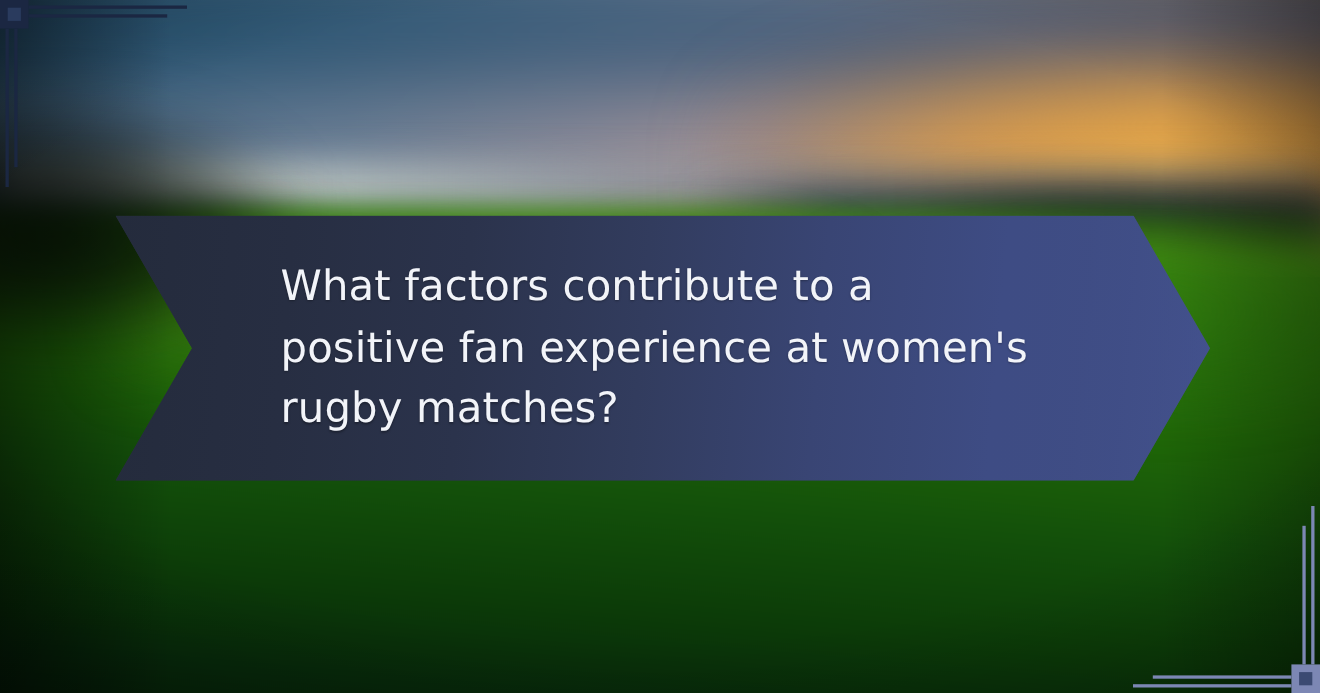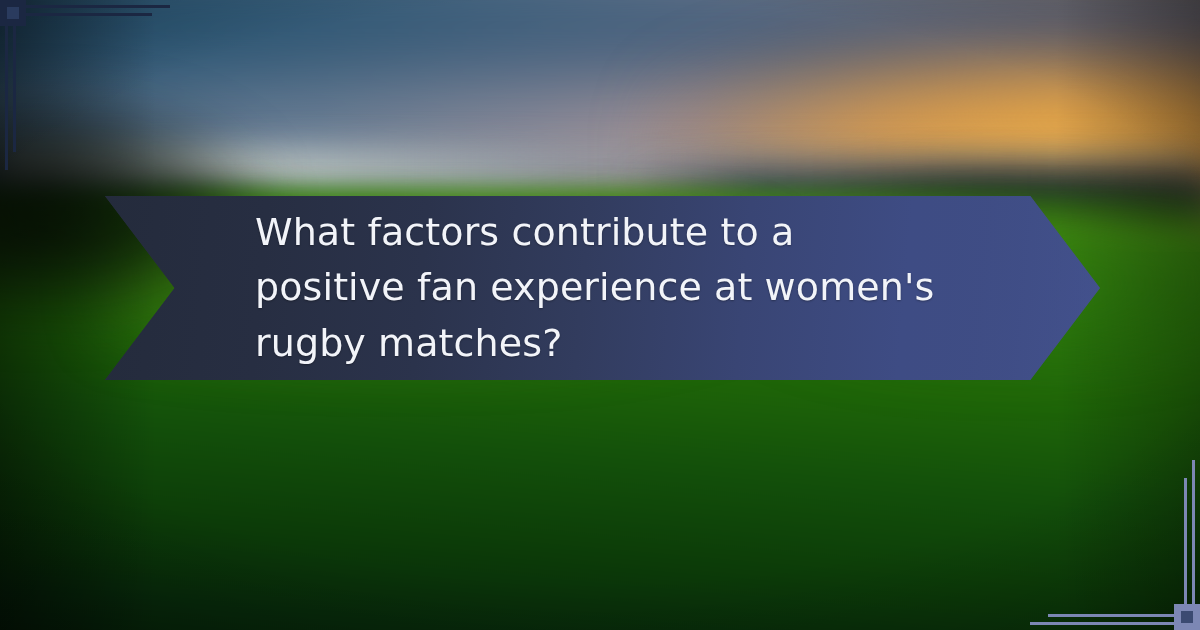--- a/index.html
+++ b/index.html
@@ -112,21 +112,21 @@
   .c-v1 { left:5px;   top:26px; width:3px;  height:144px; }
   .c-v2 { left:13px;  top:26px; width:3px;  height:126px; }
   
   .c-sq-o { left:0;  top:0;  width:26px; height:26px; background:#1b2742 !important; }
   .c-sq-i { left:7px; top:7px; width:12px; height:12px; background:#2a3b5e !important; }
   .corner.br .c-sq-o { background:#7c87b4 !important; }
   .corner.br .c-sq-i { background:#3b4a72 !important; }
 
   
   .banner {
-    position:absolute; left:105px; top:196px; width:995px; height:184px;
+    position:absolute; left:105px; top:196px; width:995px; height:241px;
     background:linear-gradient(95deg,
         #242b3c 0%, #272e42 16%, #2b334c 32%,
         #323c5e 48%, #394574 64%, #3e4c84 80%, #4553917a 100%),
       linear-gradient(95deg,#242b3c 0%, #2e3754 50%, #41508a 100%);
     background-blend-mode:normal;
     clip-path:polygon(
         0% 0%,
         93.0% 0%,
         100% 50%,
         93.0% 100%,

